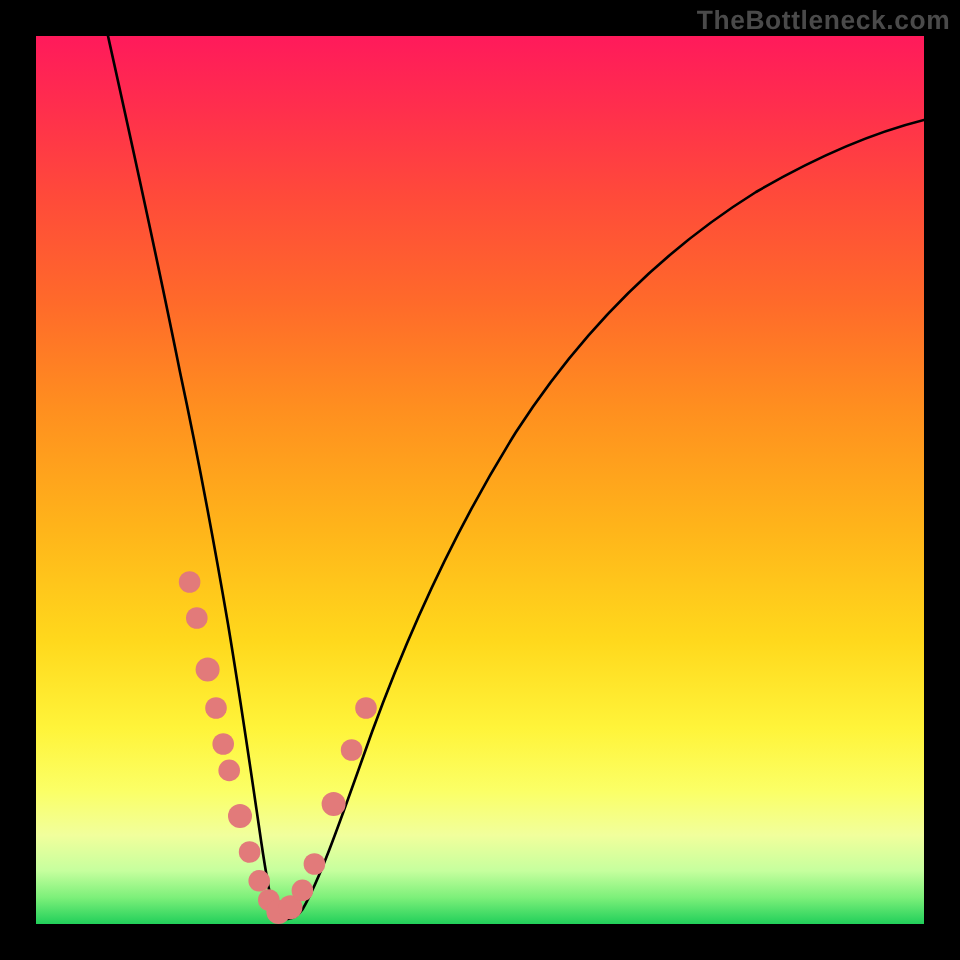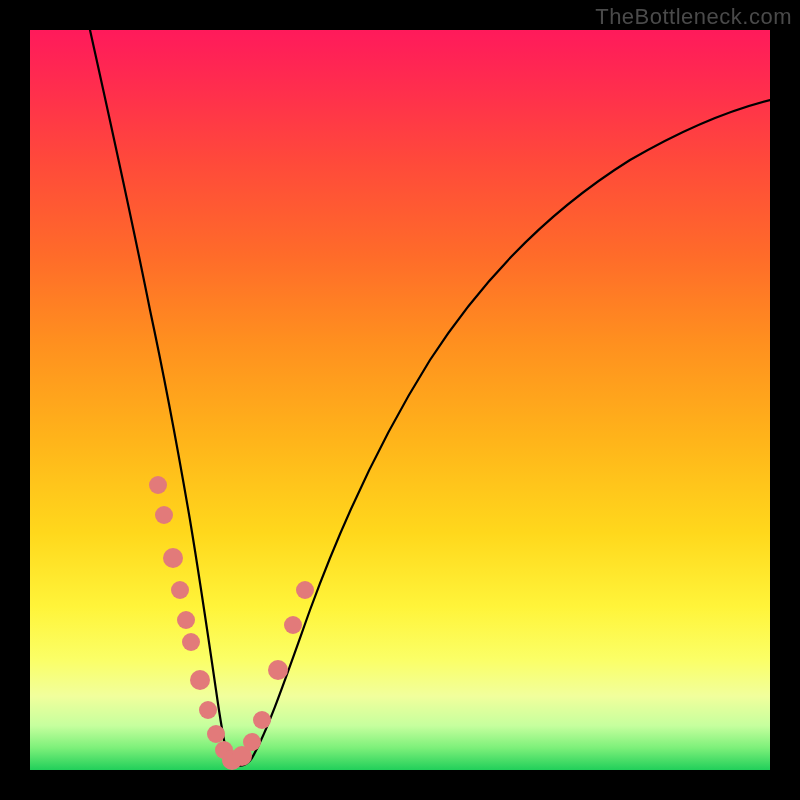--- a/index.html
+++ b/index.html
@@ -60,21 +60,21 @@
     fill: #e27a7a;
     stroke: none;
   }
   .watermark {
     position: absolute;
     top: 4px;
     right: 8px;
     color: #4a4a4a;
     font-size: 22px;
     letter-spacing: 0.5px;
-    font-weight: 400;
+    font-weight: 700;
     user-select: none;
   }
 </style>
 </head>
 <body>
 
 <div class="frame">
 
   <div class="watermark">TheBottleneck.com</div>
 

